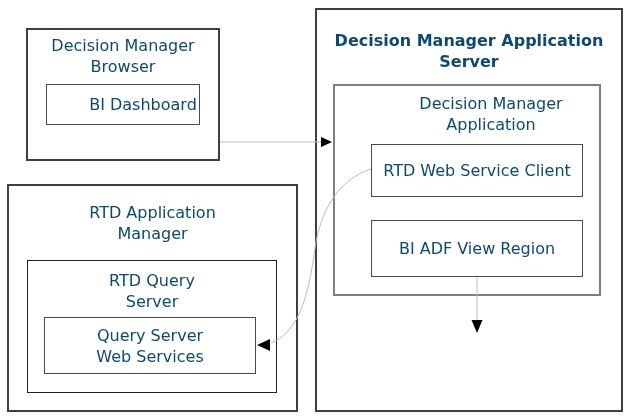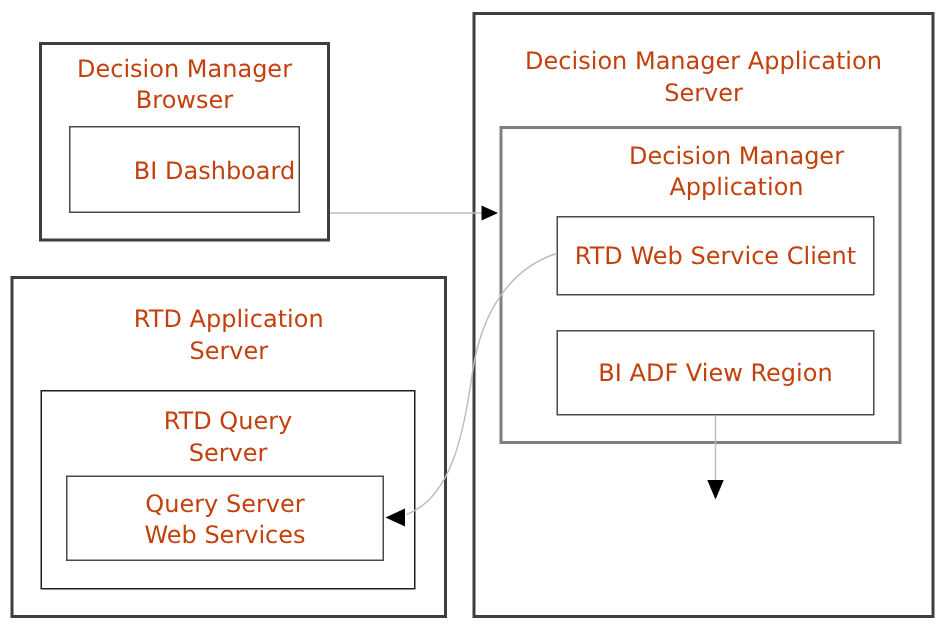--- a/index.html
+++ b/index.html
@@ -1,19 +1,19 @@
 <!DOCTYPE html>
 <html><head>
 <meta charset="utf-8">
 <style>
   html,body{margin:0;padding:0;background:#fff;}
   .stage{
     position:relative;width:629px;height:420px;background:#ffffff;
     font-family:"DejaVu Sans","Liberation Sans",sans-serif;
-    color:#c2410c;overflow:hidden;
+    color:#0c4a6e;overflow:hidden;
   }
   .box{position:absolute;box-sizing:border-box;background:#fff;}
   .outer{border:2px solid #3f3f3f;}
   .gray{border:2px solid #7f7f7f;}
   .thin{border:1.5px solid #1f1f1f;}
   .leaf{border:1.4px solid #4a4a4a;}
   .title{
     text-align:center;font-size:16px;line-height:21px;margin:0 auto;
   }
   .vcenter{
@@ -31,36 +31,36 @@
   }
 </style>
 </head>
 <body>
 
 <div class="stage">
 
   <div class="box outer" style="left:26px;top:28px;width:194px;height:133px;">
     <div class="title" style="width:170px;margin-top:5px;">Decision Manager Browser</div>
   </div>
-  <div class="box leaf vcenter" style="left:46px;top:84px;width:154px;height:58px;padding-left:40px;">
+  <div class="box leaf vcenter" style="left:46px;top:84px;width:154px;height:41px;padding-left:40px;">
     <span>BI Dashboard</span>
   </div>
 
   <div class="box outer" style="left:7px;top:184px;width:291px;height:228px;">
-    <div class="title" style="width:160px;margin-top:16px;">RTD Application Server</div>
+    <div class="title" style="width:160px;margin-top:16px;">RTD Application Manager</div>
   </div>
   <div class="box thin" style="left:27px;top:260px;width:250px;height:133px;">
     <div class="title" style="width:110px;margin-top:9px;">RTD Query Server</div>
   </div>
   <div class="box leaf vcenter" style="left:44px;top:317px;width:212px;height:57px;">
     <span class="wrapbox" style="width:130px;display:inline-block;text-align:center;">Query Server Web Services</span>
   </div>
 
   <div class="box outer" style="left:315px;top:8px;width:308px;height:404px;">
-    <div class="title" style="width:280px;margin-top:20px;">Decision Manager Application Server</div>
+    <div class="title" style="width:280px;margin-top:20px;font-weight:bold;">Decision Manager Application Server</div>
   </div>
   <div class="box gray" style="left:333px;top:84px;width:268px;height:212px;">
     <div class="title" style="margin-top:7px;padding-left:48px;">Decision Manager Application</div>
   </div>
   <div class="box leaf vcenter" style="left:371px;top:144px;width:212px;height:53px;">
     <span>RTD Web Service Client</span>
   </div>
   <div class="box leaf vcenter" style="left:371px;top:220px;width:212px;height:57px;">
     <span>BI ADF View Region</span>
   </div>

